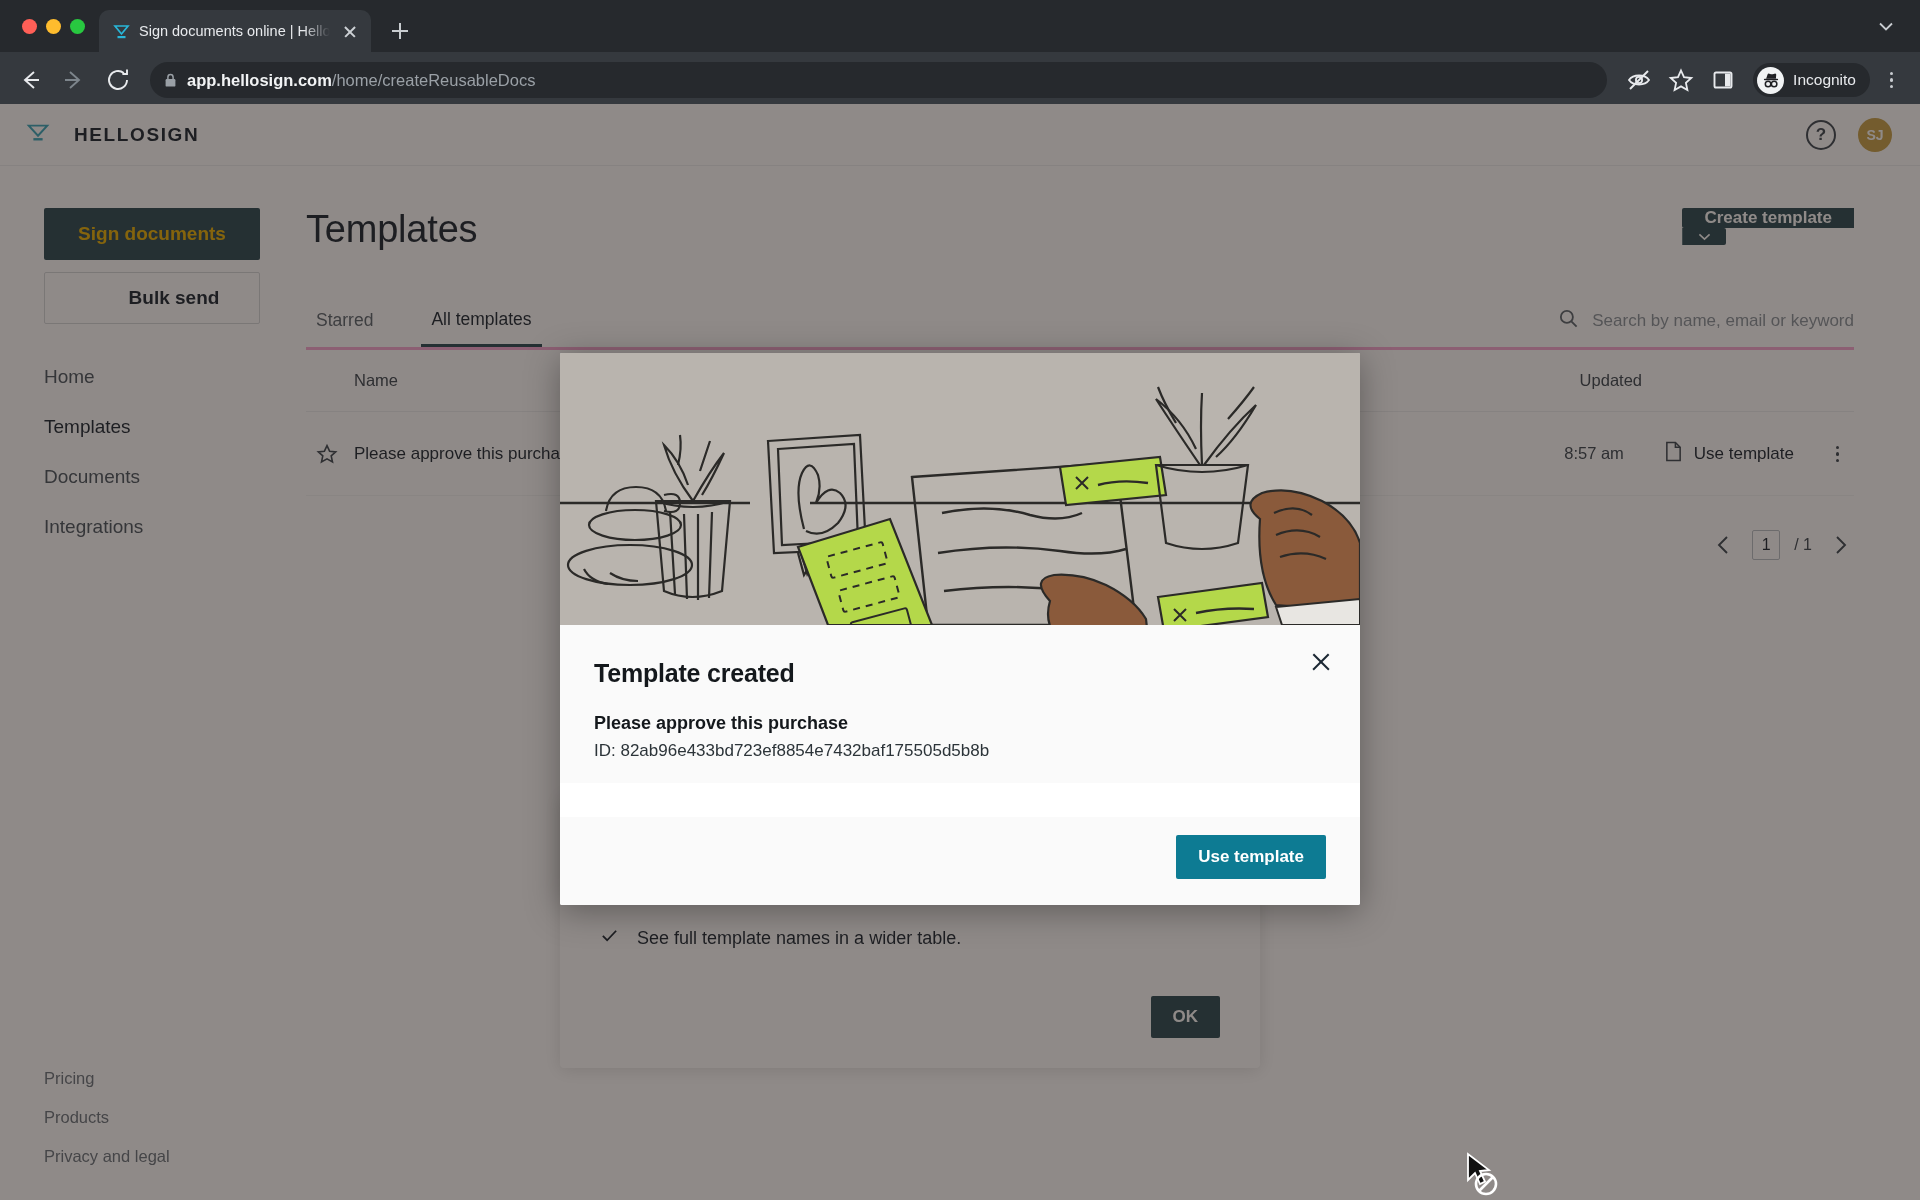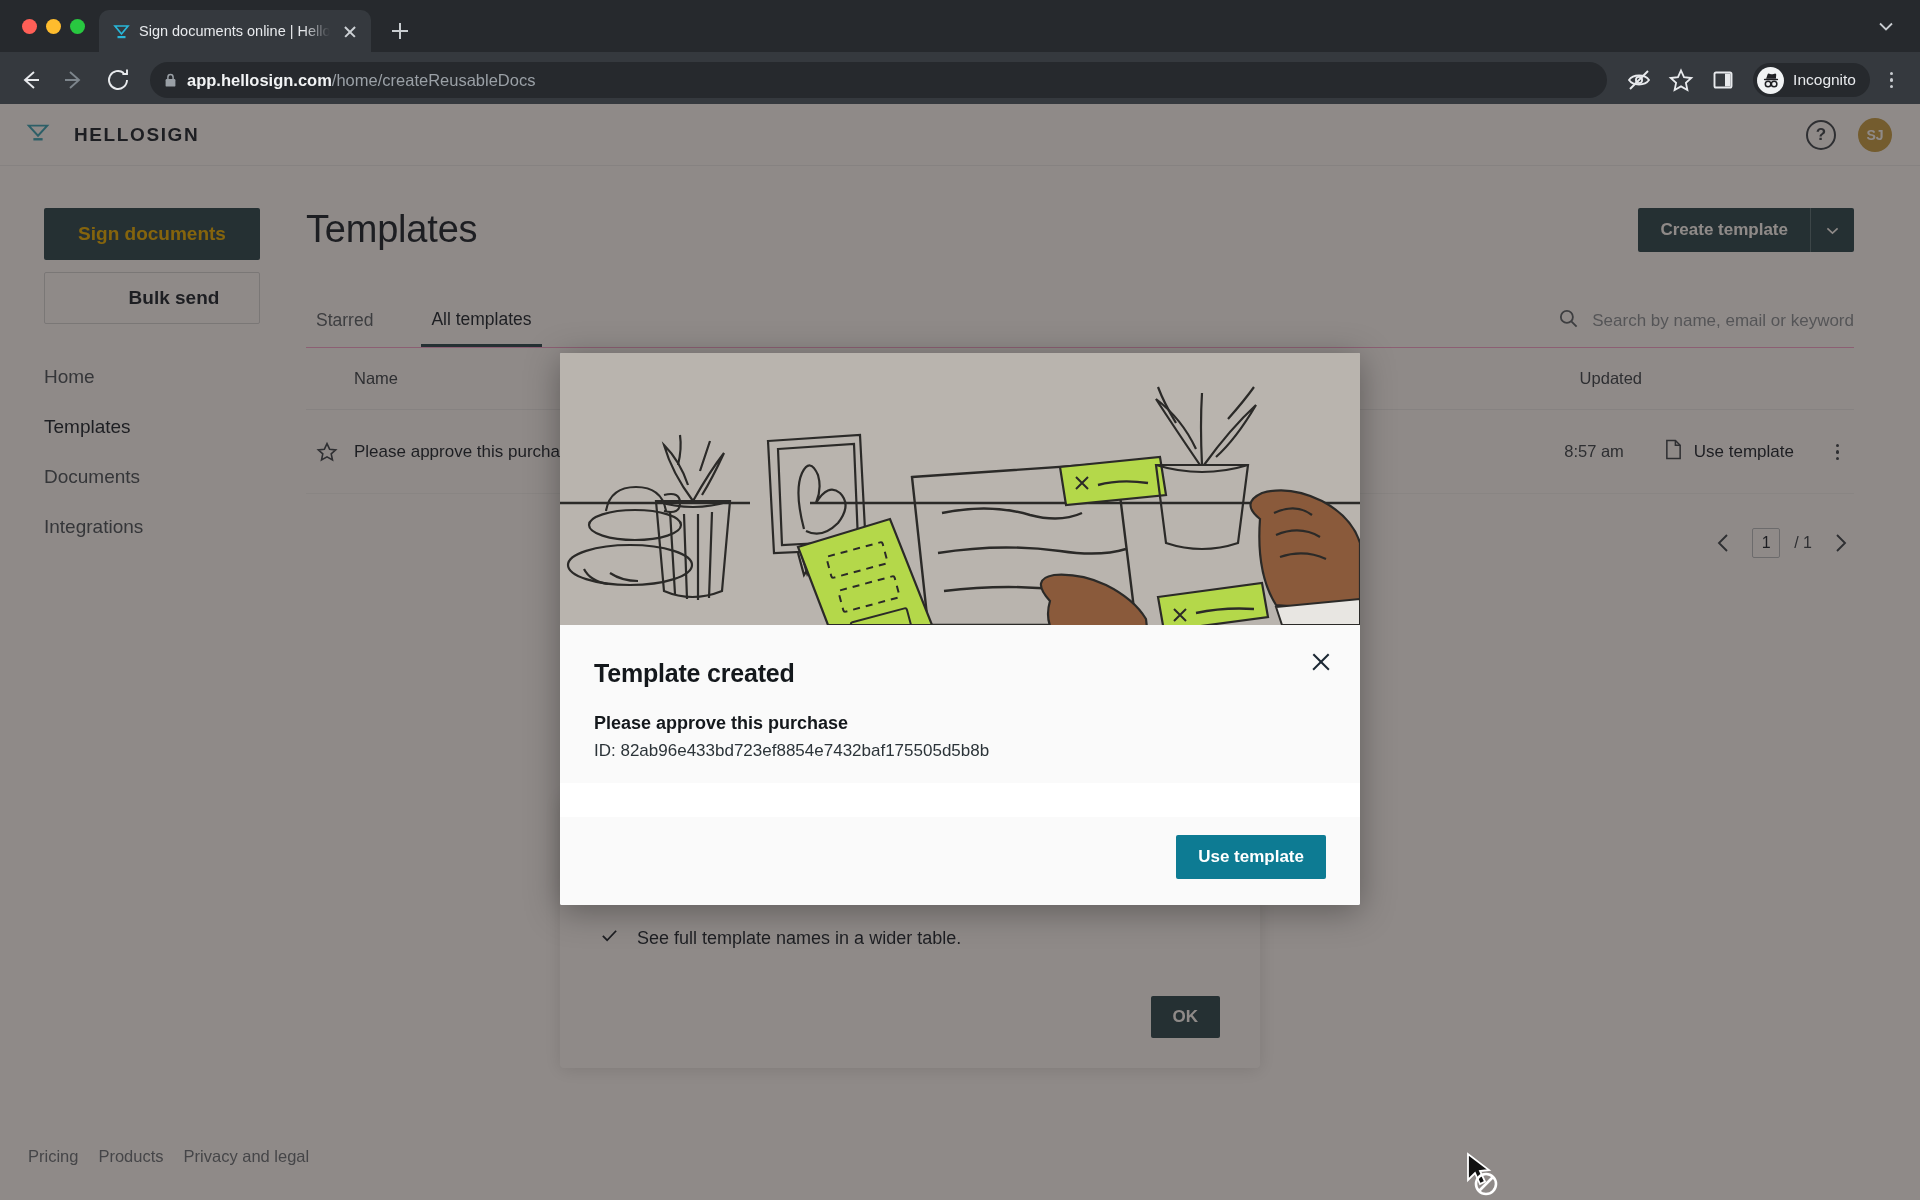--- a/index.html
+++ b/index.html
@@ -113,40 +113,40 @@
     font-weight: 700;
   }
   .bulk-btn {
     height: 52px; margin-top: 12px; background: transparent; color:#1b2733;
     font-size: 19px; display:flex; align-items:center; justify-content:center;
     border: 1px solid #d4d8db; border-radius: 2px; font-weight: 600; padding-left: 44px;
   }
   .nav { margin-top: 42px; display:flex; flex-direction:column; gap: 28px; }
   .nav a { font-size: 19px; color:#4a5660; text-decoration:none; }
   .nav a.active { color:#1b2733; font-weight:400; }
-  .footer-links { position:absolute; left: 28px; bottom: 34px;
-    display:flex; flex-direction:row; gap: 20px; }
+  .footer-links { position:absolute; left: 44px; bottom: 34px;
+    display:flex; flex-direction:column; gap: 20px; }
   .footer-links a { font-size: 16.5px; color: #6b757e; text-decoration:none; }
 
   .main { flex:1 1 auto; padding: 42px 66px 0 6px; position: relative; }
   .main-top { display:flex; align-items: flex-start; }
   .page-title { font-size: 38px; color: #1b2733; font-weight: 400; letter-spacing:-0.2px; }
-  .create-group { margin-left:auto; display:flex; height: 44px; }
+  .create-group { margin-left:auto; display:flex; height: 44px; flex-direction: column; }
   .create-btn {
     background:#2a4a55; color:#fff; font-size: 17px; padding: 0 22px;
     display:flex; align-items:center; border-radius: 2px 0 0 2px; font-weight:600;
   }
   .create-caret {
     background:#2a4a55; width: 44px; border-left:1px solid #5b767f;
     display:flex; align-items:center; justify-content:center; border-radius: 0 2px 2px 0;
   }
 
   .tabs-row {
     margin-top: 56px; display:flex; align-items: center;
-    border-bottom: 1px solid #f9a8d4; position: relative;
+    border-bottom: 3px solid #f9a8d4; position: relative;
   }
   .ttab { font-size: 17.5px; color:#5b666f; padding: 0 10px 14px 10px; margin-right: 38px; }
   .ttab.sel { color:#1b2733; border-bottom: 3px solid #2a4a55; }
   .search-box { margin-left:auto; display:flex; align-items:center; gap: 13px; padding-bottom: 14px; }
   .search-ph { font-size: 17px; color:#8b959d; }
 
   .table-head {
     display:flex; align-items:center; height: 62px;
     border-bottom: 1px solid #eceff1; padding-left: 10px;
   }

